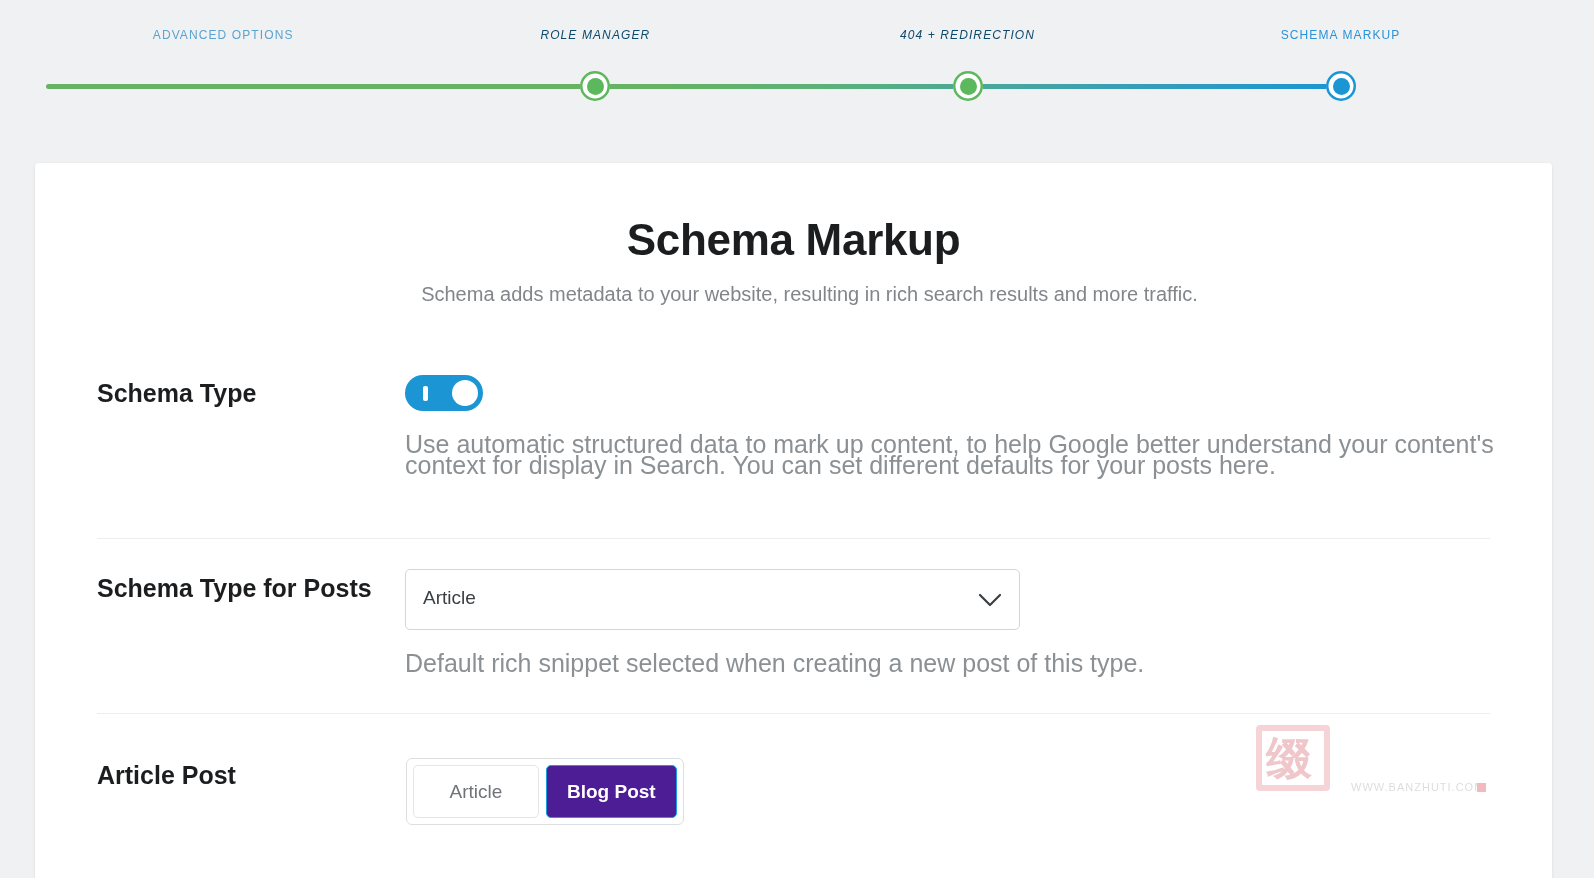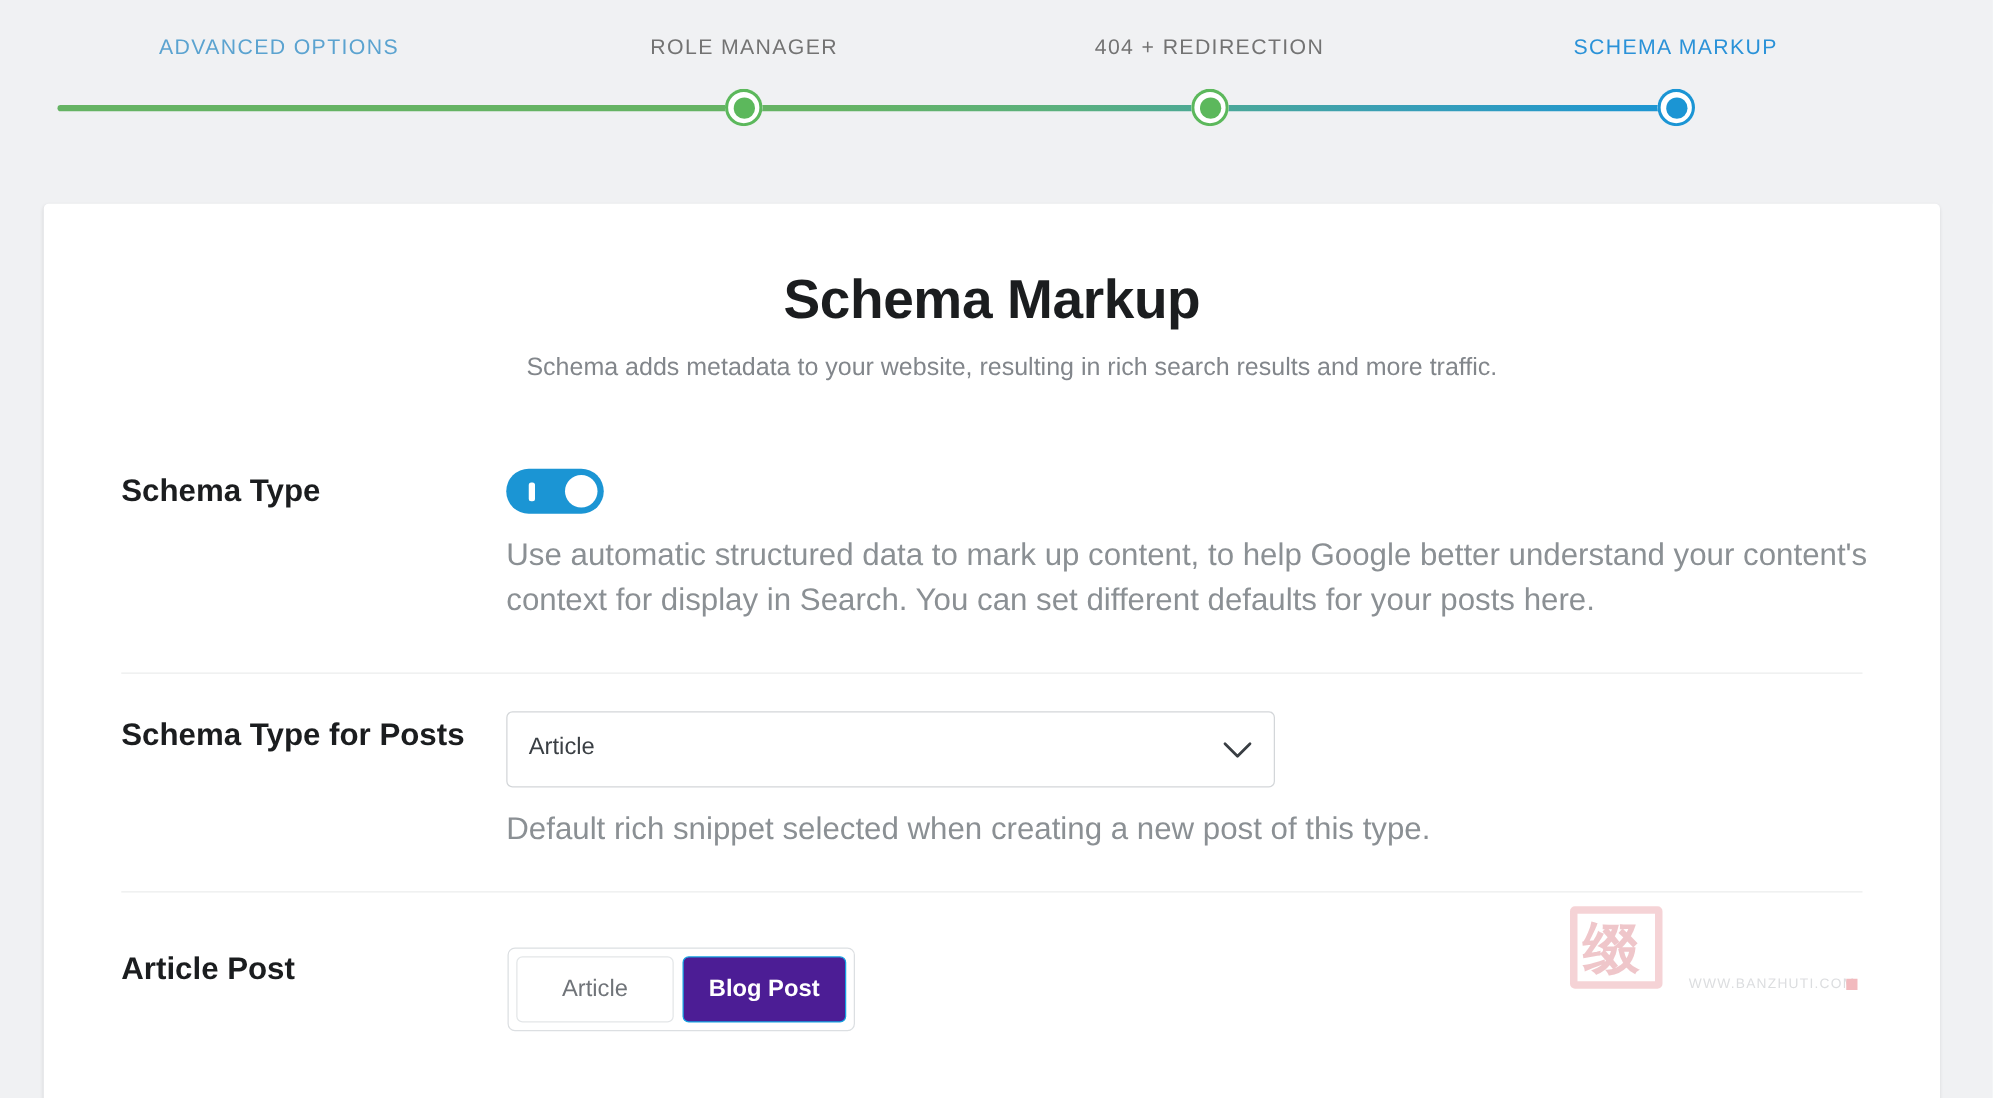--- a/index.html
+++ b/index.html
@@ -24,27 +24,27 @@
   #step-labels {
     position: absolute;
     top: 28px; left: 0;
     width: 1594px;
     height: 30px;
   }
 
   .step-label {
     position: absolute;
     transform: translateX(-50%);
-    font-size: 17px;
+    font-size: 12px;
     letter-spacing: 1.1px;
     font-weight: 400;
     white-space: nowrap;
   }
   .step-label.done   { color: #5ba3d0; }
-  .step-label.plain  { color: #737373; }
+  .step-label.plain  { color: #0c4a6e; font-style: italic; }
   .step-label.active { color: #2a92d8; }
 
   #track {
     position: absolute;
     left: 46px;
     top: 84px;
     width: 1295px;
     height: 5px;
     border-radius: 3px;
     background: linear-gradient(90deg,
@@ -300,21 +300,21 @@
   <div id="page-subtitle">Schema adds metadata to your website, resulting in rich search results and more traffic.</div>
 
   <div class="row-label" style="top:216px">Schema Type</div>
 
   <button id="schema-toggle">
     <span class="bar"></span>
     <span class="knob"></span>
   </button>
 
   <div class="help-text" style="top:265px">Use automatic structured data to mark up content, to help Google better understand your content's</div>
-  <div class="help-text" style="top:301px">context for display in Search. You can set different defaults for your posts here.</div>
+  <div class="help-text" style="top:286px">context for display in Search. You can set different defaults for your posts here.</div>
 
   <div class="divider" style="top:375px"></div>
 
   <div class="row-label" style="top:411px">Schema Type for Posts</div>
 
   <div id="schema-post-select">
     <span class="val">Article</span>
     <span class="chev">
       <svg width="24" height="16" viewBox="0 0 24 16">
         <polyline points="2,3 12,13 22,3" fill="none" stroke="#3a3f44" stroke-width="2.2" stroke-linecap="round" stroke-linejoin="round"></polyline>

